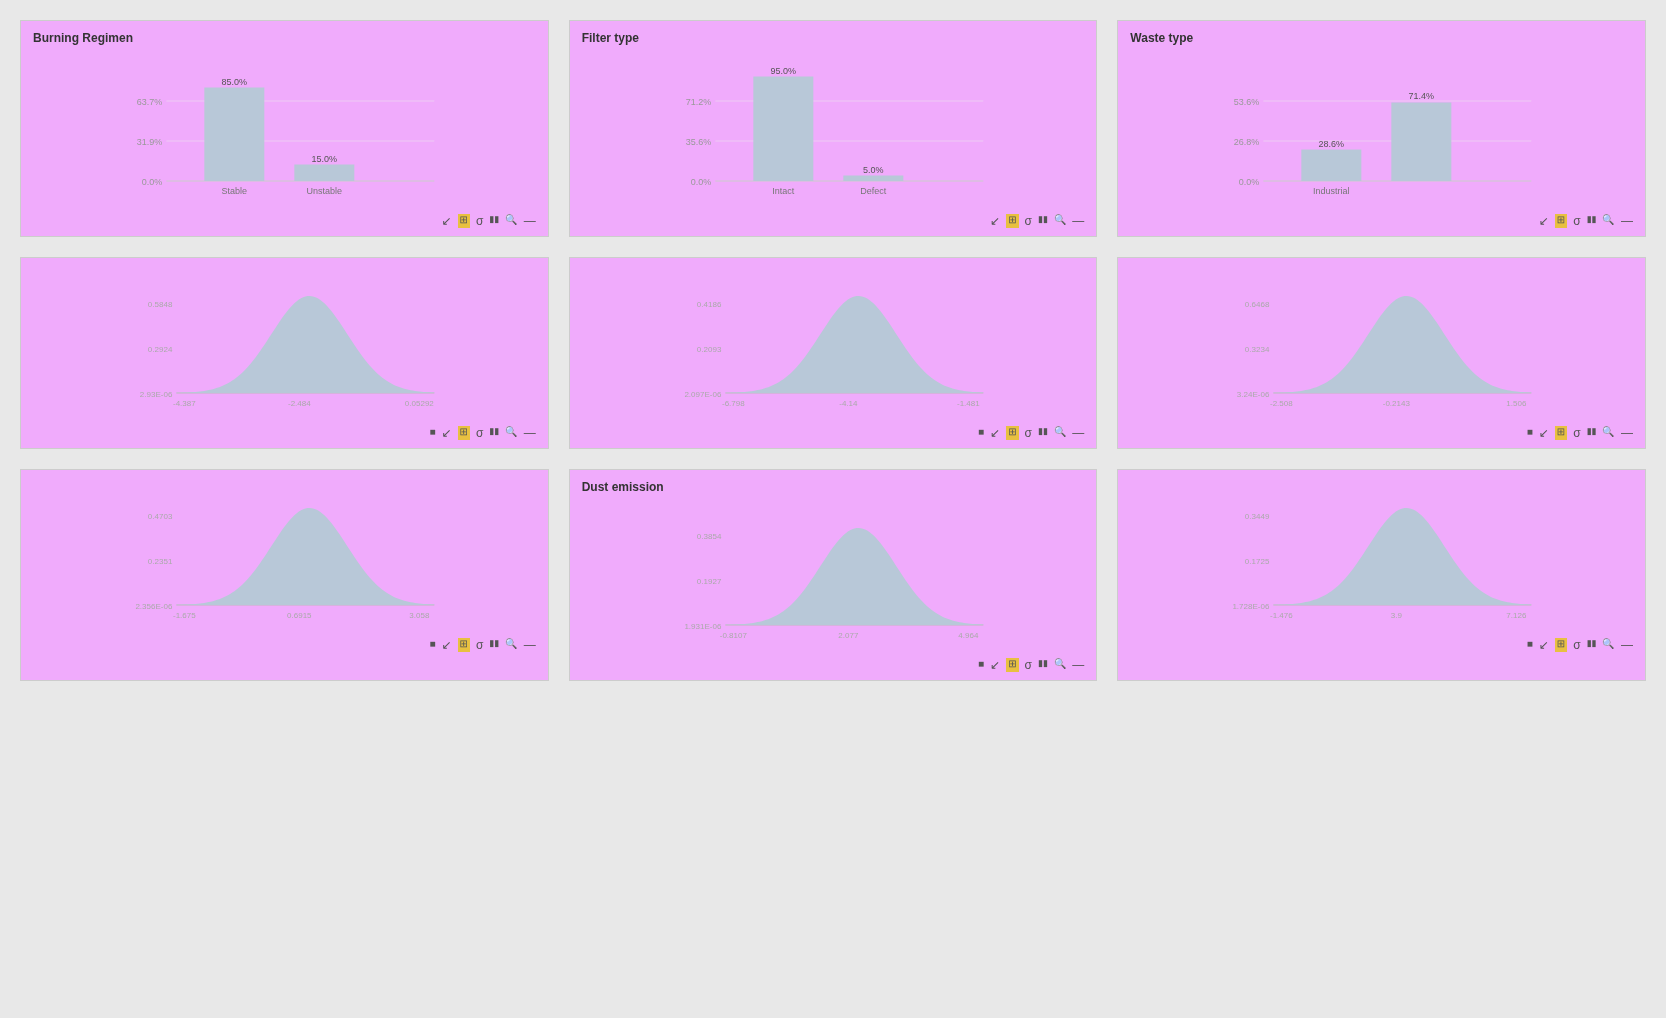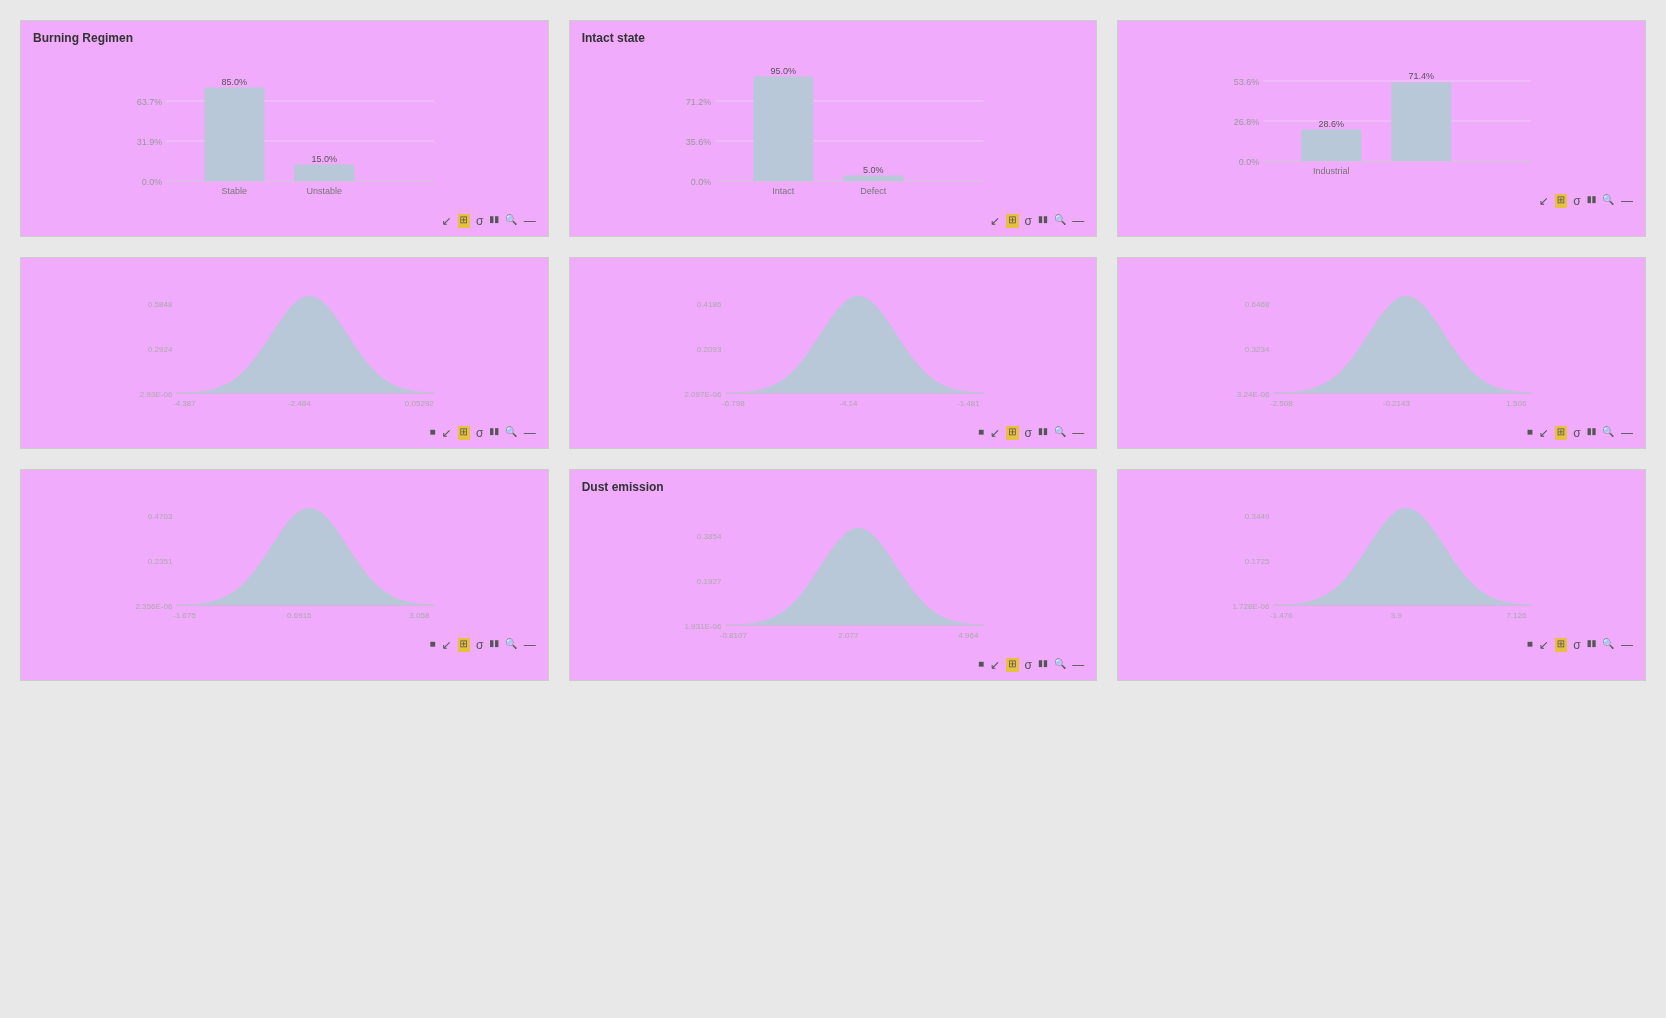--- a/index.html
+++ b/index.html
@@ -53,42 +53,42 @@
         <text x="200" y="110.5" text-anchor="middle" font-size="9" fill="#555">15.0%</text>
         <text x="200" y="143" text-anchor="middle" font-size="9" fill="#777">Unstable</text>
       </svg><div class="chart-toolbar">
         <span>↙</span>
         <span style="background: rgb(232, 192, 64); padding: 0px 2px; font-size: 10px;">⊞</span>
         <span>σ</span>
         <span style="font-size: 9px;">▮▮</span>
         <span style="font-size: 10px;">🔍</span>
         <span>—</span>
       </div></div>
-    <div class="chart-card"><div class="chart-title">Intact state</div><svg width="100%" height="155" viewBox="0 0 320 155">
+    <div class="chart-card"><div class="chart-title">Filter type</div><svg width="100%" height="155" viewBox="0 0 320 155">
         <text x="38" y="134" text-anchor="end" font-size="9" fill="#999">0.0%</text>
         <text x="38" y="94" text-anchor="end" font-size="9" fill="#999">35.6%</text>
         <text x="38" y="54" text-anchor="end" font-size="9" fill="#999">71.2%</text>
         <line x1="42" y1="130" x2="310" y2="130" stroke="#ccc" stroke-width="1"></line>
         <line x1="42" y1="90" x2="310" y2="90" stroke="#eee" stroke-width="0.5"></line>
         <line x1="42" y1="50" x2="310" y2="50" stroke="#eee" stroke-width="0.5"></line>
         <rect x="80" y="25.5" width="60" height="104.5" fill="#b8c8d8"></rect>
         <text x="110" y="22.5" text-anchor="middle" font-size="9" fill="#555">95.0%</text>
         <text x="110" y="143" text-anchor="middle" font-size="9" fill="#777">Intact</text>
         <rect x="170" y="124.5" width="60" height="5.5" fill="#b8c8d8"></rect>
         <text x="200" y="121.5" text-anchor="middle" font-size="9" fill="#555">5.0%</text>
         <text x="200" y="143" text-anchor="middle" font-size="9" fill="#777">Defect</text>
       </svg><div class="chart-toolbar">
         <span>↙</span>
         <span style="background: rgb(232, 192, 64); padding: 0px 2px; font-size: 10px;">⊞</span>
         <span>σ</span>
         <span style="font-size: 9px;">▮▮</span>
         <span style="font-size: 10px;">🔍</span>
         <span>—</span>
       </div></div>
-    <div class="chart-card"><svg width="100%" height="155" viewBox="0 0 320 155">
+    <div class="chart-card"><div class="chart-title">Waste type</div><svg width="100%" height="155" viewBox="0 0 320 155">
         <text x="38" y="134" text-anchor="end" font-size="9" fill="#999">0.0%</text>
         <text x="38" y="94" text-anchor="end" font-size="9" fill="#999">26.8%</text>
         <text x="38" y="54" text-anchor="end" font-size="9" fill="#999">53.6%</text>
         <line x1="42" y1="130" x2="310" y2="130" stroke="#ccc" stroke-width="1"></line>
         <line x1="42" y1="90" x2="310" y2="90" stroke="#eee" stroke-width="0.5"></line>
         <line x1="42" y1="50" x2="310" y2="50" stroke="#eee" stroke-width="0.5"></line>
         <rect x="80" y="98.53999999999999" width="60" height="31.460000000000004" fill="#b8c8d8"></rect>
         <text x="110" y="95.53999999999999" text-anchor="middle" font-size="9" fill="#555">28.6%</text>
         <text x="110" y="143" text-anchor="middle" font-size="9" fill="#777">Industrial</text>
         <rect x="170" y="51.459999999999994" width="60" height="78.54" fill="#b8c8d8"></rect>

